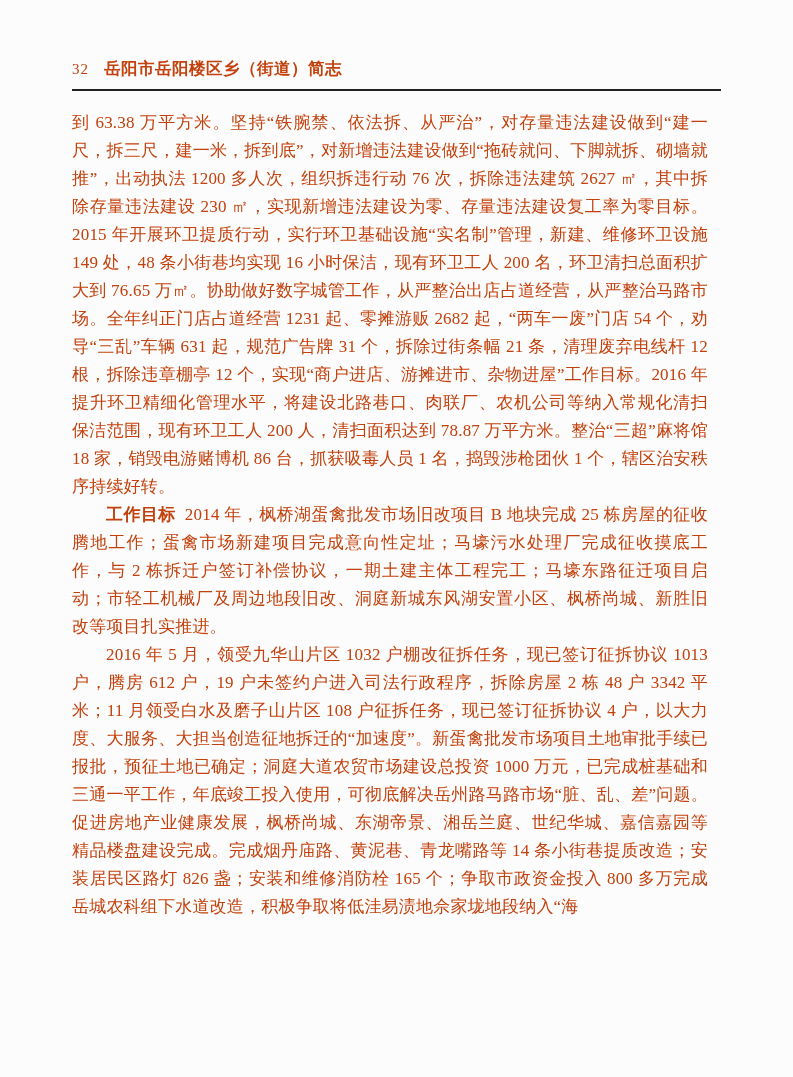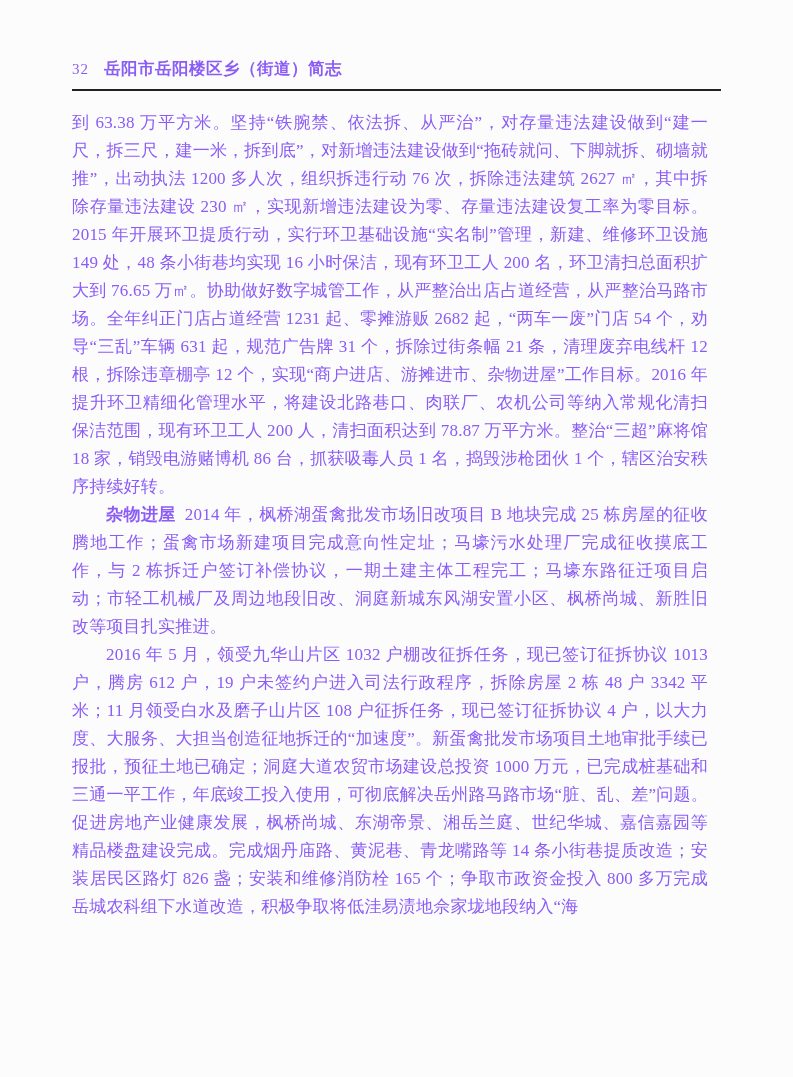--- a/index.html
+++ b/index.html
@@ -8,21 +8,21 @@
     padding: 0;
     background: #ffffff;
   }
   .page {
     position: relative;
     width: 793px;
     height: 1077px;
     background: #fcfcfc;
     overflow: hidden;
     font-family: "Liberation Serif", "DejaVu Serif", serif;
-    color: #8b5cf6;
+    color: #c2410c;
   }
   .page-header {
     position: absolute;
     left: 72px;
     right: 72px;
     top: 58px;
     display: flex;
     align-items: baseline;
     padding-bottom: 9px;
     border-bottom: 2px solid #222222;
@@ -76,21 +76,21 @@
     <span class="book-title">岳阳市岳阳楼区乡（街道）简志</span>
   </header>
 
   <main class="body-text">
 
     <p class="para no-indent">
       <span>到 63.38 万平方米。坚持“铁腕禁、依法拆、从严治”，对存量违法建设做到“建一尺，拆三尺，建一米，拆到底”，对新增违法建设做到“拖砖就问、下脚就拆、砌墙就推”，出动执法 1200 多人次，组织拆违行动 76 次，拆除违法建筑 2627 ㎡，其中拆除存量违法建设 230 ㎡，实现新增违法建设为零、存量违法建设复工率为零目标。2015 年开展环卫提质行动，实行环卫基础设施“实名制”管理，新建、维修环卫设施 149 处，48 条小街巷均实现 16 小时保洁，现有环卫工人 200 名，环卫清扫总面积扩大到 76.65 万㎡。协助做好数字城管工作，从严整治出店占道经营，从严整治马路市场。全年纠正门店占道经营 1231 起、零摊游贩 2682 起，“两车一废”门店 54 个，劝导“三乱”车辆 631 起，规范广告牌 31 个，拆除过街条幅 21 条，清理废弃电线杆 12 根，拆除违章棚亭 12 个，实现“商户进店、游摊进市、杂物进屋”工作目标。2016 年提升环卫精细化管理水平，将建设北路巷口、肉联厂、农机公司等纳入常规化清扫保洁范围，现有环卫工人 200 人，清扫面积达到 78.87 万平方米。整治“三超”麻将馆 18 家，销毁电游赌博机 86 台，抓获吸毒人员 1 名，捣毁涉枪团伙 1 个，辖区治安秩序持续好转。</span>
     </p>
 
     <p class="para">
-      <span class="lead">杂物进屋</span><span>2014 年，枫桥湖蛋禽批发市场旧改项目 B 地块完成 25 栋房屋的征收腾地工作；蛋禽市场新建项目完成意向性定址；马壕污水处理厂完成征收摸底工作，与 2 栋拆迁户签订补偿协议，一期土建主体工程完工；马壕东路征迁项目启动；市轻工机械厂及周边地段旧改、洞庭新城东风湖安置小区、枫桥尚城、新胜旧改等项目扎实推进。</span>
+      <span class="lead">工作目标</span><span>2014 年，枫桥湖蛋禽批发市场旧改项目 B 地块完成 25 栋房屋的征收腾地工作；蛋禽市场新建项目完成意向性定址；马壕污水处理厂完成征收摸底工作，与 2 栋拆迁户签订补偿协议，一期土建主体工程完工；马壕东路征迁项目启动；市轻工机械厂及周边地段旧改、洞庭新城东风湖安置小区、枫桥尚城、新胜旧改等项目扎实推进。</span>
     </p>
 
 
     <p class="para">
       <span>2016 年 5 月，领受九华山片区 1032 户棚改征拆任务，现已签订征拆协议 1013 户，腾房 612 户，19 户未签约户进入司法行政程序，拆除房屋 2 栋 48 户 3342 平米；11 月领受白水及磨子山片区 108 户征拆任务，现已签订征拆协议 4 户，以大力度、大服务、大担当创造征地拆迁的“加速度”。新蛋禽批发市场项目土地审批手续已报批，预征土地已确定；洞庭大道农贸市场建设总投资 1000 万元，已完成桩基础和三通一平工作，年底竣工投入使用，可彻底解决岳州路马路市场“脏、乱、差”问题。促进房地产业健康发展，枫桥尚城、东湖帝景、湘岳兰庭、世纪华城、嘉信嘉园等精品楼盘建设完成。完成烟丹庙路、黄泥巷、青龙嘴路等 14 条小街巷提质改造；安装居民区路灯 826 盏；安装和维修消防栓 165 个；争取市政资金投入 800 多万完成岳城农科组下水道改造，积极争取将低洼易渍地佘家垅地段纳入“海</span>
     </p>
 
   </main>
 
 </div>

